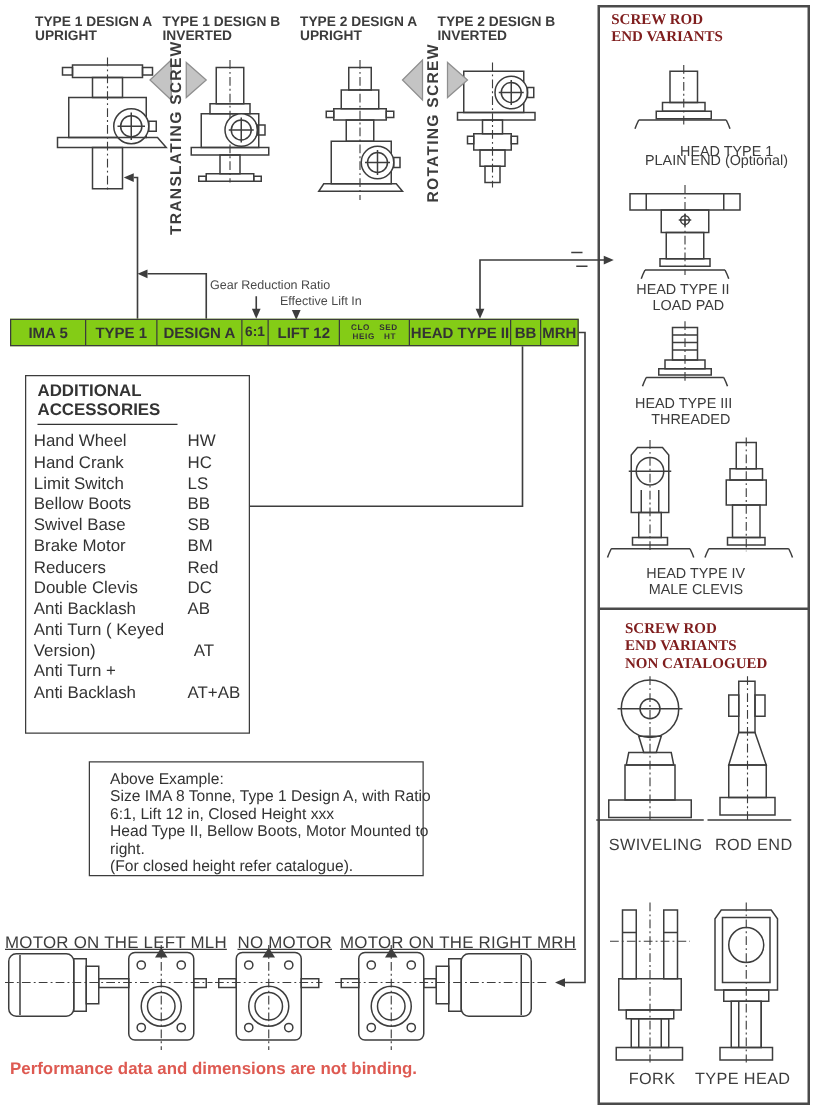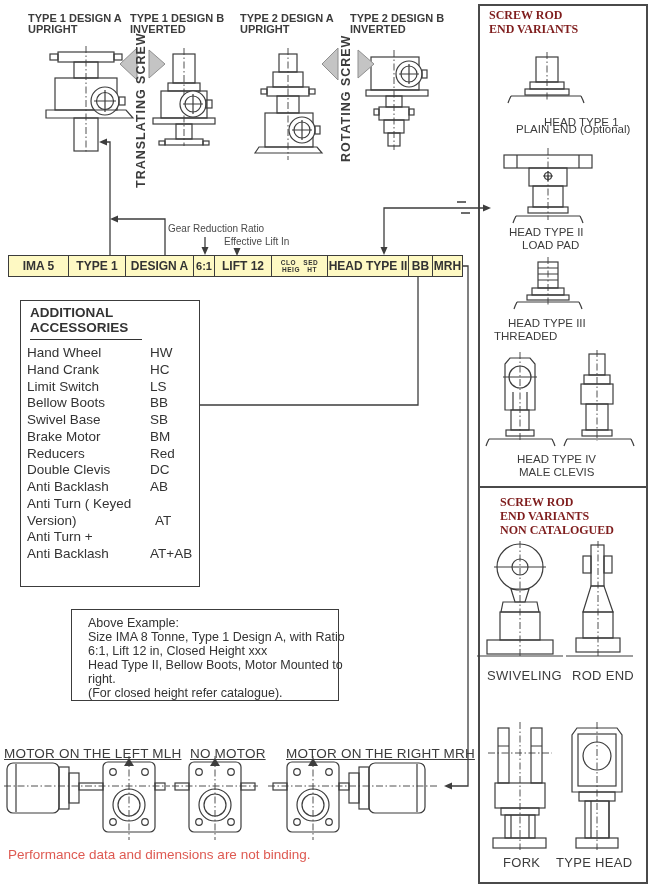--- a/index.html
+++ b/index.html
@@ -3,21 +3,21 @@
 <meta charset="utf-8">
 <style>
   html,body{margin:0;padding:0;background:#fff;}
   #page{position:relative;width:650px;height:888px;background:#fff;overflow:hidden;
         font-family:"Liberation Sans",sans-serif;}
   .abs{position:absolute;white-space:nowrap;color:#3d3d3d;}
   .toplbl{font-size:11px;font-weight:bold;line-height:11px;text-align:left;color:#3c3c3c;}
   .vert{writing-mode:vertical-rl;transform:rotate(180deg);font-size:12.5px;font-weight:bold;
         letter-spacing:1px;color:#3c3c3c;}
   .ann{font-size:10px;color:#4a4a4a;}
-  .codebar{position:absolute;left:8px;top:255px;display:flex;border:1.6px solid #3c3c3c;background:#fef9c3;}
+  .codebar{position:absolute;left:8px;top:255px;display:flex;border:1.6px solid #3c3c3c;background:#84cc16;}
   .cell{border-right:1.6px solid #3c3c3c;height:20px;display:flex;align-items:center;justify-content:center;
         font-size:12px;font-weight:bold;color:#333;box-sizing:border-box;}
   .cell:last-child{border-right:none;}
   .cell.tiny{flex-direction:column;font-size:6.5px;line-height:7.5px;letter-spacing:.5px;word-spacing:5px;}
   .accbox{position:absolute;left:20px;top:300px;width:180px;height:287px;border:1.6px solid #3c3c3c;
           box-sizing:border-box;background:#fff;}
   .acct{position:absolute;left:30px;top:305px;font-size:13.5px;font-weight:bold;line-height:15px;color:#333;}
   .accu{position:absolute;left:30px;top:339px;width:112px;border-top:1.5px solid #333;}
   .acclist{position:absolute;left:20px;top:345px;width:180px;}
   .accrow{display:flex;height:16.75px;font-size:13.5px;color:#333;line-height:16.75px;}
@@ -382,34 +382,34 @@
     <div class="exline">Above Example:</div>
     <div class="exline">Size IMA 8 Tonne, Type 1 Design A, with Ratio</div>
     <div class="exline">6:1, Lift 12 in, Closed Height xxx</div>
     <div class="exline">Head Type II, Bellow Boots, Motor Mounted to</div>
     <div class="exline">right.</div>
     <div class="exline">(For closed height refer catalogue).</div>
   </div>
 
   <div class="abs motlbl" style="left:4px;top:746px;">MOTOR ON THE LEFT MLH</div>
   <div class="abs motlbl" style="left:190px;top:746px;">NO MOTOR</div>
-  <div class="abs motlbl" style="left:286px;top:746px;">MOTOR ON THE RIGHT MRH</div>
-
-  <div class="abs red" style="left:8px;top:847px;">Performance data and dimensions are not binding.</div>
+  <div class="abs motlbl" style="left:272px;top:746px;">MOTOR ON THE RIGHT MRH</div>
+
+  <div class="abs red" style="left:8px;top:847px;font-weight:bold;">Performance data and dimensions are not binding.</div>
 
   <div class="abs ptitle" style="left:489px;top:8px;">
     <div>SCREW ROD</div>
     <div>END VARIANTS</div>
   </div>
   <div class="abs plbl" style="left:508px;top:116px;margin-left:36px;">HEAD TYPE 1</div>
   <div class="abs plbl" style="left:516px;top:123px;">PLAIN END (Optional)</div>
   <div class="abs plbl" style="left:509px;top:226px;">HEAD TYPE II</div>
   <div class="abs plbl" style="left:522px;top:239px;">LOAD PAD</div>
   <div class="abs plbl" style="left:508px;top:317px;">HEAD TYPE III</div>
-  <div class="abs plbl" style="left:494px;top:330px;">THREADED</div>
+  <div class="abs plbl" style="left:521px;top:330px;">THREADED</div>
   <div class="abs plbl" style="left:517px;top:453px;">HEAD TYPE IV</div>
   <div class="abs plbl" style="left:519px;top:466px;">MALE CLEVIS</div>
 
   <div class="abs ptitle" style="left:500px;top:495px;">
     <div>SCREW ROD</div>
     <div>END VARIANTS</div>
     <div>NON CATALOGUED</div>
   </div>
   <div class="abs plbl2" style="left:487px;top:668px;text-align:center;">SWIVELING</div>
   <div class="abs plbl2" style="left:572px;top:668px;text-align:right;">ROD END</div>

